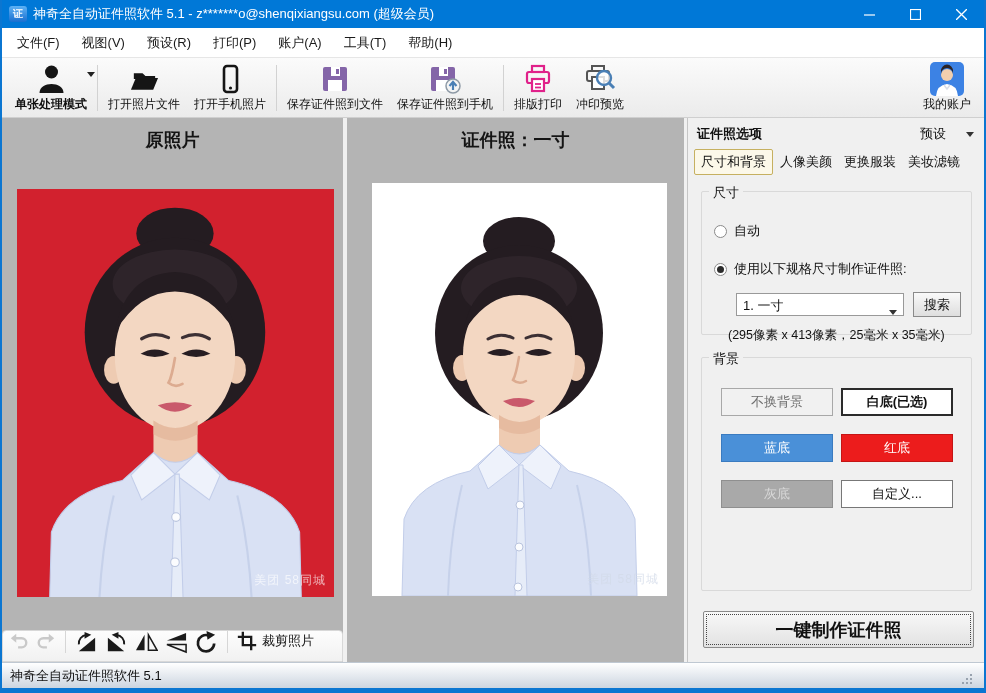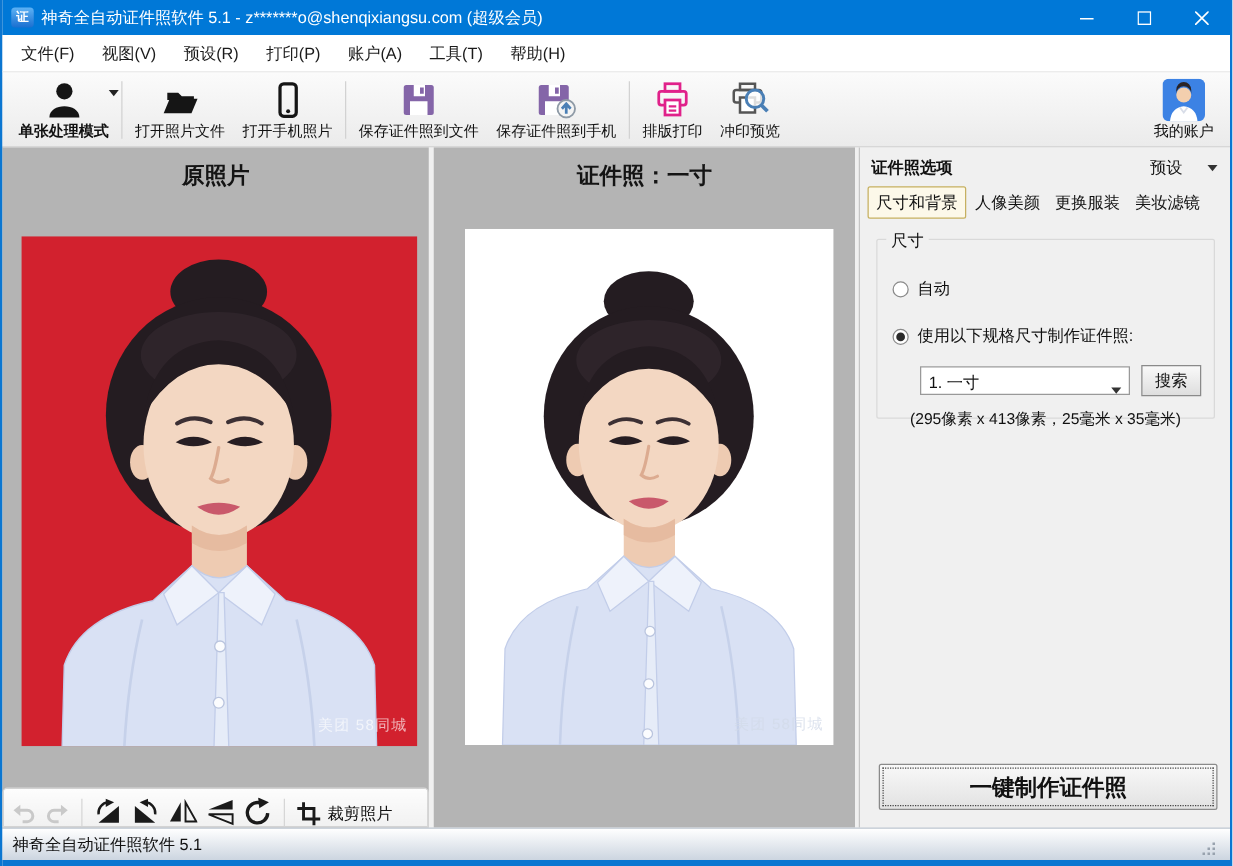--- a/index.html
+++ b/index.html
@@ -17,21 +17,21 @@
   .win-btn { width:46px; height:100%; display:flex; align-items:center; justify-content:center; cursor:pointer; }
   .win-btn svg { display:block; }
 
   
   .menubar { height:30px; background:#ffffff; display:flex; align-items:center; padding-left:4px; border-bottom:1px solid #e6e6e6; }
   .menu-item { font-size:13px; color:#1a1a1a; padding:0 11px; line-height:29px; cursor:default; }
 
   
   .toolbar { height:60px; background:linear-gradient(#fbfbfb,#ebebeb); border-bottom:1px solid #cfcfcf;
              display:flex; align-items:center; padding:0 6px; }
-  .tbtn { display:flex; flex-direction:column; align-items:center; justify-content:flex-end; height:56px;
+  .tbtn { display:flex; flex-direction:column; align-items:center; justify-content:center; height:56px;
           padding:2px 7px; font-size:12px; color:#111; cursor:pointer; position:relative; }
   .tbtn .ticon { height:34px; display:flex; align-items:center; justify-content:center; }
   .tsep { width:1px; height:46px; background:#d2d2d2; margin:0 3px; }
   .mode-caret { position:absolute; top:12px; right:-1px; width:0; height:0;
                 border-left:4px solid transparent; border-right:4px solid transparent; border-top:5px solid #222; }
   .account { margin-left:auto; }
 
   
   .main { display:flex; height:544px; }
   .panel-photo { position:relative; background:#b4b4b4;padding-left:43px; }
@@ -44,21 +44,21 @@
   .photo-frame { position:absolute; overflow:hidden; }
   .photo-frame svg { display:block; width:100%; height:100%; }
   .frame-original { left:15px; top:71px; width:317px; height:408px; }
   .frame-result   { left:25px; top:65px; width:295px; height:413px; }
   .watermark { position:absolute; right:8px; bottom:8px; font-size:12px; letter-spacing:1px;
                color:rgba(255,255,255,0.65); }
 
   
   .edit-toolbar { position:absolute; left:0; right:0; bottom:0; height:32px;
                   background:linear-gradient(#fdfdfd,#f1f1f1); border:1px solid #d8d8d8; border-radius:4px 4px 0 0;
-                  display:flex; align-items:flex-end; padding:0 6px; gap:7px; }
+                  display:flex; align-items:flex-start; padding:0 6px; gap:7px; }
   .ebtn { display:flex; align-items:center; justify-content:center; cursor:pointer; }
   .esep { width:1px; height:22px; background:#d6d6d6; margin:0 2px; }
   .crop-btn { display:flex; align-items:center; gap:5px; font-size:13px; color:#111; cursor:pointer; }
 
   
   .panel-right { flex:1; background:#f0f0f0; border-left:1px solid #c5c5c5; position:relative; }
   .opt-header { display:flex; align-items:center; padding:7px 10px 4px 9px; }
   .opt-title { font-size:13px; font-weight:bold; color:#111; }
   .preset { margin-left:auto; display:flex; align-items:center; gap:20px; font-size:13px; color:#111; cursor:pointer; }
   .caret-down { width:0; height:0; border-left:4px solid transparent; border-right:4px solid transparent; border-top:5px solid #333; }
@@ -381,20 +381,31 @@
         <div class="combo-row">
           <div class="combo">
             <span>1. 一寸</span>
             <span class="caret-down"></span>
           </div>
           <div class="btn-search">搜索</div>
         </div>
         <div class="dims">(295像素 x 413像素，25毫米 x 35毫米)</div>
       </div>
 
+      <div class="groupbox gb-bg">
+        <span class="legend">背景</span>
+        <div class="bg-grid">
+          <div class="bgbtn plain">不换背景</div>
+          <div class="bgbtn white-sel">白底(已选)</div>
+          <div class="bgbtn blue">蓝底</div>
+          <div class="bgbtn red">红底</div>
+          <div class="bgbtn gray">灰底</div>
+          <div class="bgbtn custom">自定义...</div>
+        </div>
+      </div>
 
       <div class="make-btn">一键制作证件照</div>
     </div>
   </div>
 
   <div class="statusbar">
     <span>神奇全自动证件照软件 5.1</span>
     <span class="grip"></span>
   </div>
   <div class="bottom-strip"></div>

